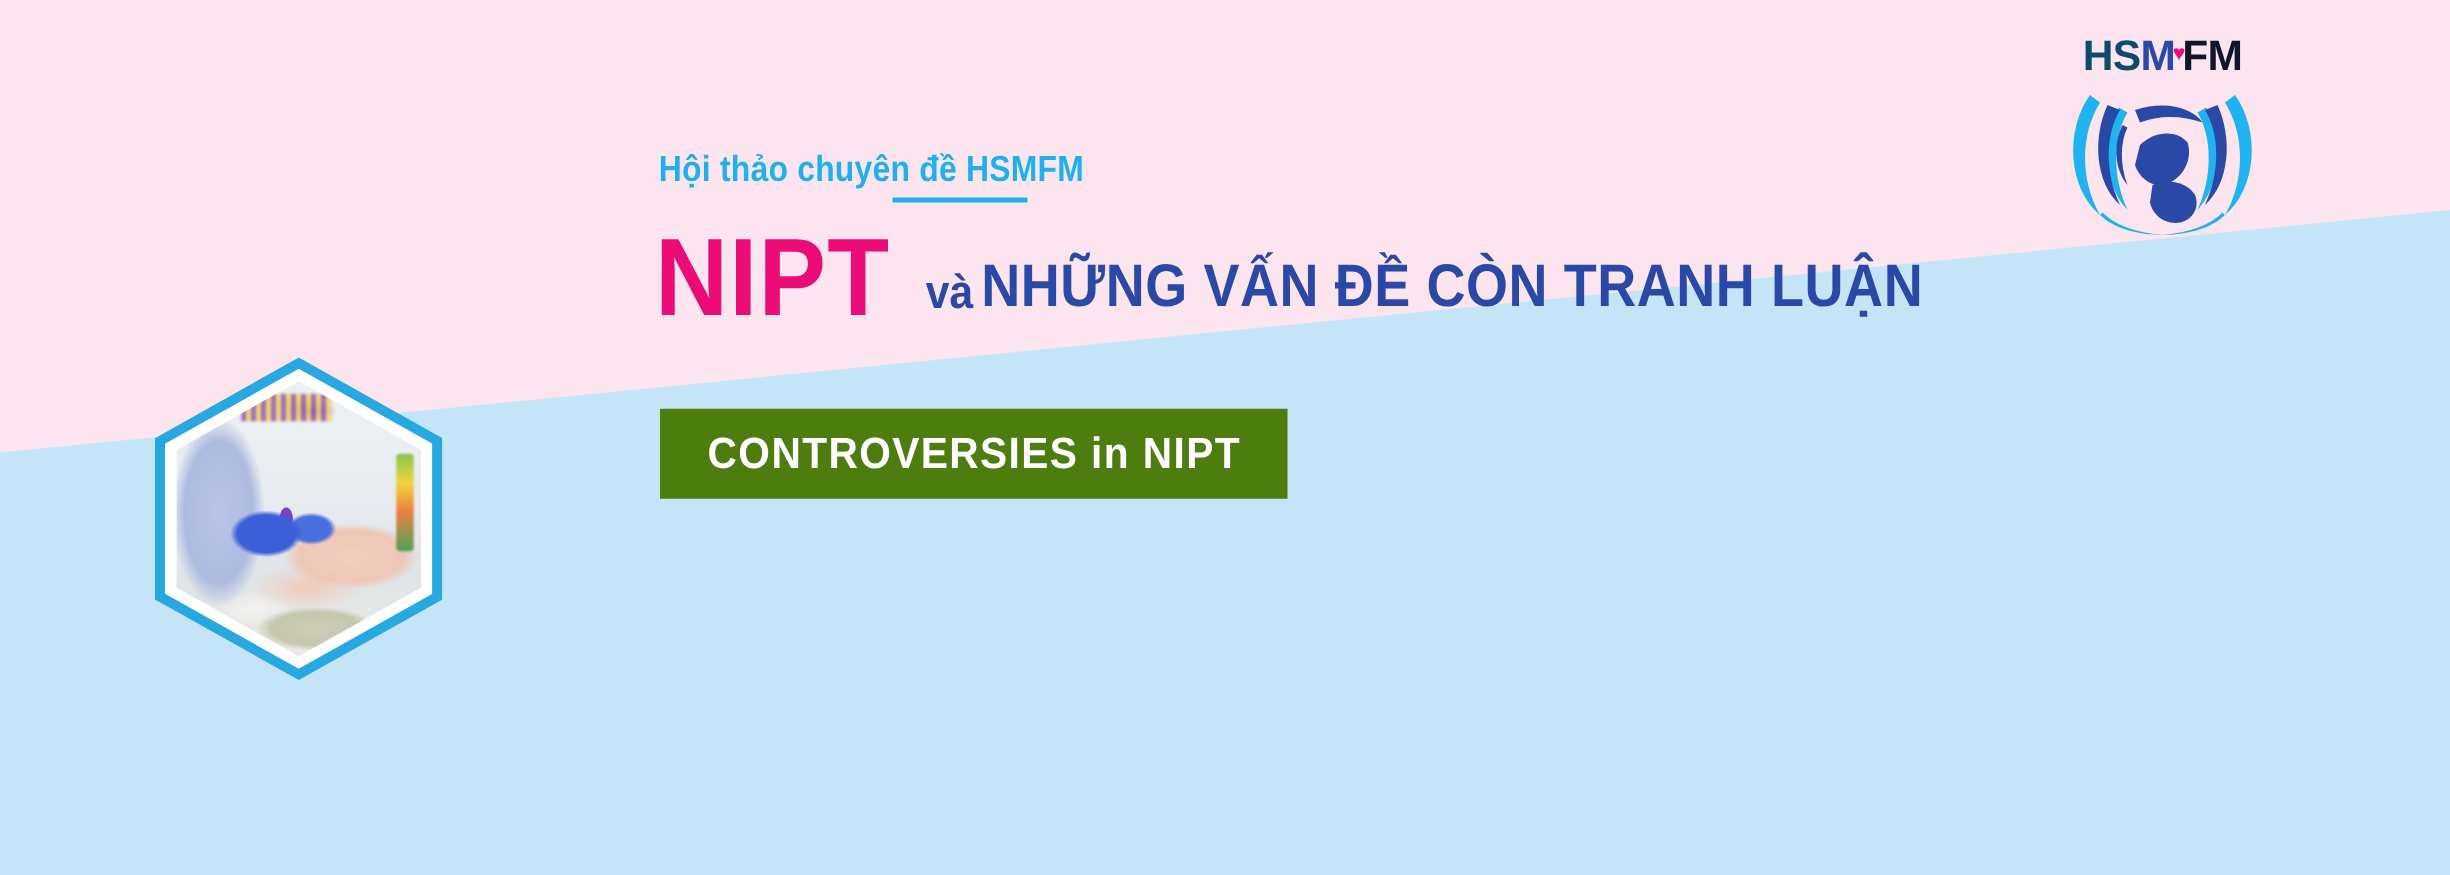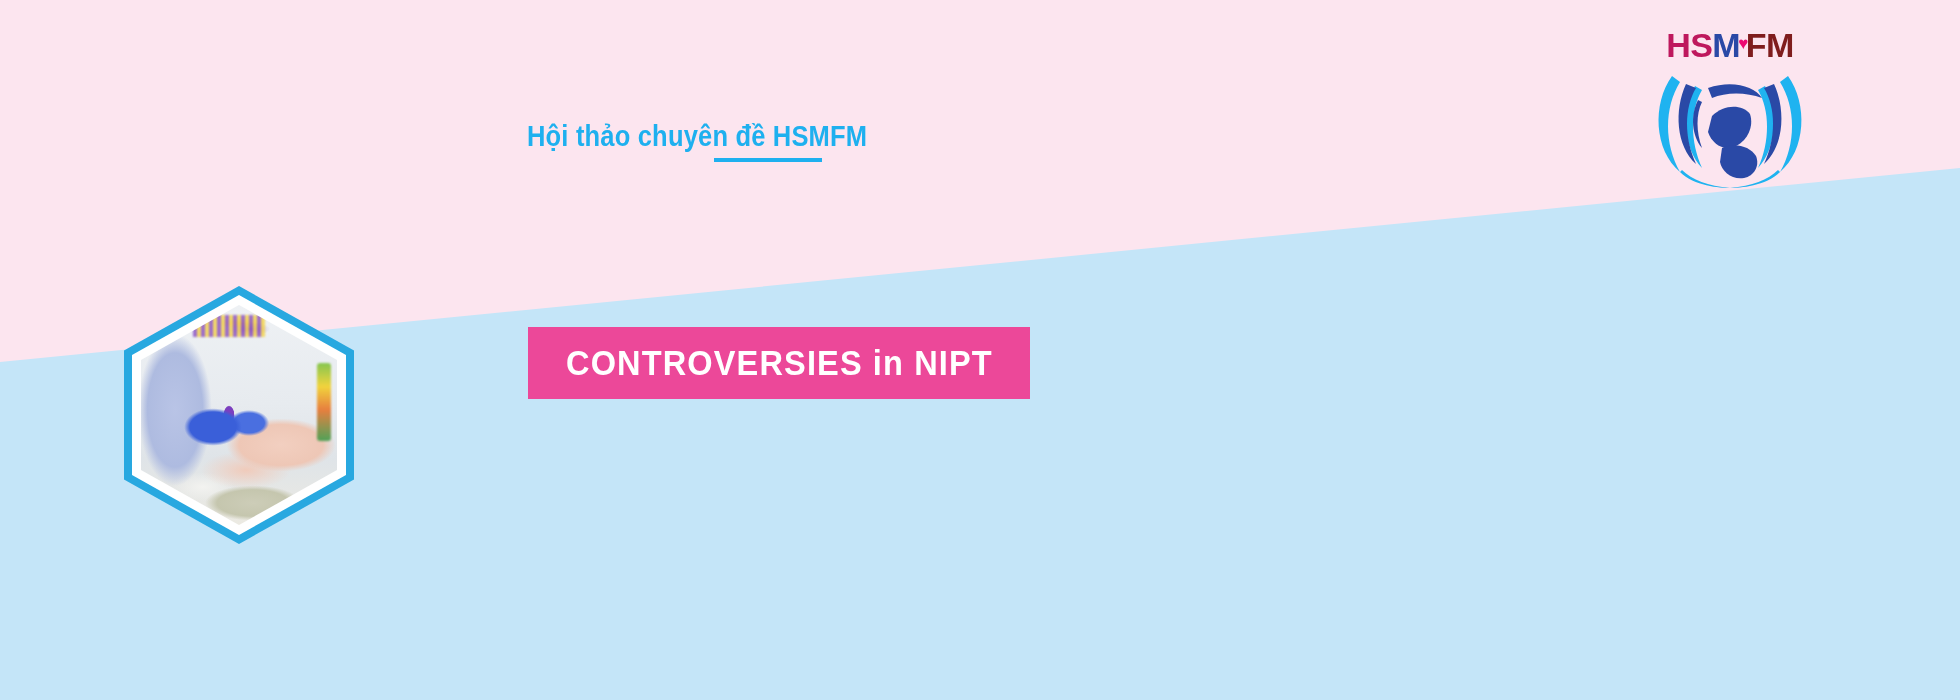--- a/index.html
+++ b/index.html
@@ -120,21 +120,21 @@
   }
   .title-rest {
     font-size:48px; font-weight:bold; color:#2a49a6;
     letter-spacing:.5px; padding-bottom:6px;
     transform:scaleX(.9); transform-origin:left bottom;
   }
 
   .cta {
     position:absolute; left:528px; top:327px;
     width:502px; height:72px;
-    background:#ec4899;
+    background:#4d7c0f;
     display:flex; align-items:center; justify-content:center;
   }
   .cta-label {
     color:#ffffff; font-size:35px; font-weight:bold;
     letter-spacing:1.2px;
     transform:scaleX(.93);
   }
 
   
   .event {
@@ -161,42 +161,47 @@
   .logo {
     position:absolute; left:1650px; top:28px;
     width:160px; height:160px;
   }
   .logo-text {
     position:absolute; left:0; top:0; width:160px;
     text-align:center; font-size:34px; font-weight:bold;
     letter-spacing:-.5px; line-height:1;
     white-space:nowrap;
   }
-  .lt-hs { color:#be185d; }
+  .lt-hs { color:#0c4a6e; }
   .lt-m  { color:#2a49a6; }
-  .lt-fm { color:#7f1d1d;text-align:right; }
+  .lt-fm { color:#0f172a;text-align:right; }
   .lt-heart { color:#ed0a72; font-size:17px; vertical-align:8px; margin:0 -2px; }
   .logo-mark { position:absolute; left:0; top:36px; width:160px; height:124px; }
 </style>
 </head>
 <body>
 
 <div id="banner">
 
   <div class="bg-blue-wedge"></div>
 
   <div class="hex-wrap">
     <div class="hex-outer"></div>
     <div class="hex-white"></div>
     <div class="hex-photo"></div>
   </div>
 
   <div class="kicker">Hội thảo chuyên đề HSMFM</div>
   <div class="kicker-underline"></div>
 
+  <div class="title-row">
+    <span class="title-nipt">NIPT</span>
+    <span class="title-va">và</span>
+    <span class="title-rest">NHỮNG VẤN ĐỀ CÒN TRANH LUẬN</span>
+  </div>
 
   <div class="cta">
     <span class="cta-label">CONTROVERSIES in NIPT</span>
   </div>
 
 
   <div class="logo">
     <div class="logo-text">
       <span class="lt-hs">HS</span><span class="lt-m">M</span><span class="lt-heart">♥</span><span class="lt-fm">FM</span>
     </div>

